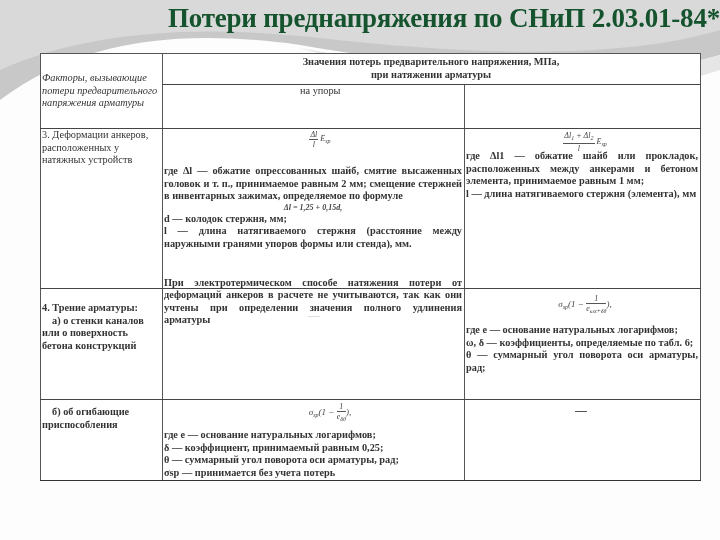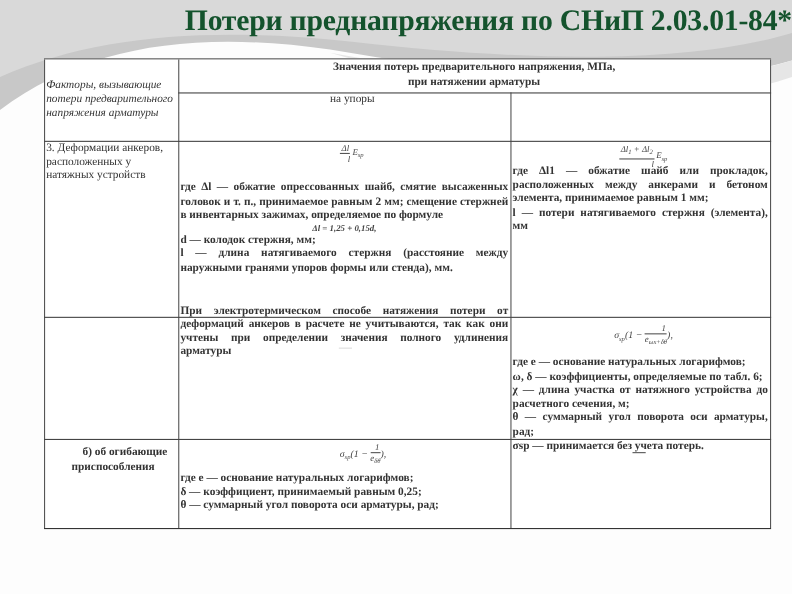--- a/index.html
+++ b/index.html
@@ -23,21 +23,21 @@
     position: absolute; left: 40px; top: 53px; width: 661px; height: 426px;
     z-index: 2; background: #fff;
     border-top: 1px solid #555; border-bottom: 1px solid #333;
   }
   .vline { position: absolute; top: 0; bottom: 0; width: 1px; background: #555; }
   .hline { position: absolute; height: 1px; background: #444; }
   .cell { position: absolute; font-size: 10.3px; line-height: 12.6px; color: #333; }
   .justify { text-align: justify; }
   .center { text-align: center; }
   .formula { font-family: "Liberation Serif", serif; font-style: italic; font-size: 8px; color: #444; text-align: center; }
-  .frac { display: inline-block; vertical-align: middle; text-align: right; }
+  .frac { display: inline-block; vertical-align: middle; text-align: center; }
   .frac .num { display: block; border-bottom: 1px solid #555; padding: 0 1px; font-size: 8px; line-height: 9px; }
   .frac .den { display: block; font-size: 8px; line-height: 9px; }
   .sub { font-size: 6px; vertical-align: -2px; }
   .dash-small { position: absolute; width: 12px; height: 1px; background: #555; }
   p { margin: 0; font-weight: bold; }
 </style>
 </head>
 <body>
 
 <svg class="bg-swoosh" viewBox="0 0 720 140" preserveAspectRatio="none">
@@ -78,41 +78,44 @@
     <p>d — колодок стержня, мм;</p>
     <p>l — длина натягиваемого стержня (расстояние между наружными гранями упоров формы или стенда), мм.</p>
     <p style="margin-top:26px;">При электротермическом способе натяжения потери от деформаций анкеров в расчете не учитываются, так как они учтены при определении значения полного удлинения арматуры</p>
   </div>
 
   <div class="formula" style="position:absolute; left:500px; top:77px; width:90px;">
     <span class="frac"><span class="num">Δl<span class="sub">1</span> + Δl<span class="sub">2</span></span><span class="den">l</span></span> <span>E<span class="sub">sp</span></span>
   </div>
   <div class="cell justify" style="left:426px; top:96px; width:232px;">
     <p>где Δl1 — обжатие шайб или прокладок, расположенных между анкерами и бетоном элемента, принимаемое равным 1 мм;</p>
-    <p>l — потери натягиваемого стержня (элемента), мм</p>
+    <p>l — длина натягиваемого стержня (элемента), мм</p>
   </div>
 
+  <div class="cell" style="left:2px; top:248px; width:118px;">
+    <p>4. Трение арматуры:</p>
+    <p style="text-indent:10px;">а) о стенки каналов или о поверхность бетона конструкций</p>
+  </div>
   <div class="dash-small" style="left:268px; top:262px; background:#ddd;"></div>
 
   <div class="formula" style="position:absolute; left:490px; top:240px; width:110px; font-size:9px;">
     σ<span class="sub">sp</span>(1 − <span class="frac"><span class="num">1</span><span class="den">e<span class="sub">ωx+δθ</span></span></span>),
   </div>
   <div class="cell justify" style="left:426px; top:270px; width:232px;">
     <p>где e — основание натуральных логарифмов;</p>
     <p>ω, δ — коэффициенты, определяемые по табл. 6;</p>
-    <p>χ — длина участка от натяжного устройства до расчетного сечения, м;</p>
     <p>θ — суммарный угол поворота оси арматуры, рад;</p>
-    <p>σsp — принимается без учета потерь.</p>
   </div>
   <div class="dash-small" style="left:535px; top:357px;"></div>
 
   <div class="cell" style="left:2px; top:352px; width:118px;">
-    <p style="text-indent:10px;padding-left:23px;">б) об огибающие приспособления</p>
+    <p style="text-indent:10px;">б) об огибающие приспособления</p>
   </div>
   <div class="formula" style="position:absolute; left:240px; top:348px; width:100px; font-size:9px;">
     σ<span class="sub">sp</span>(1 − <span class="frac"><span class="num">1</span><span class="den">e<span class="sub">δθ</span></span></span>),
   </div>
   <div class="cell" style="left:124px; top:375px; width:298px;">
     <p>где e — основание натуральных логарифмов;</p>
     <p>δ — коэффициент, принимаемый равным 0,25;</p>
     <p>θ — суммарный угол поворота оси арматуры, рад;</p>
+    <p>σsp — принимается без учета потерь</p>
   </div>
 </div>
 
 </body></html>

